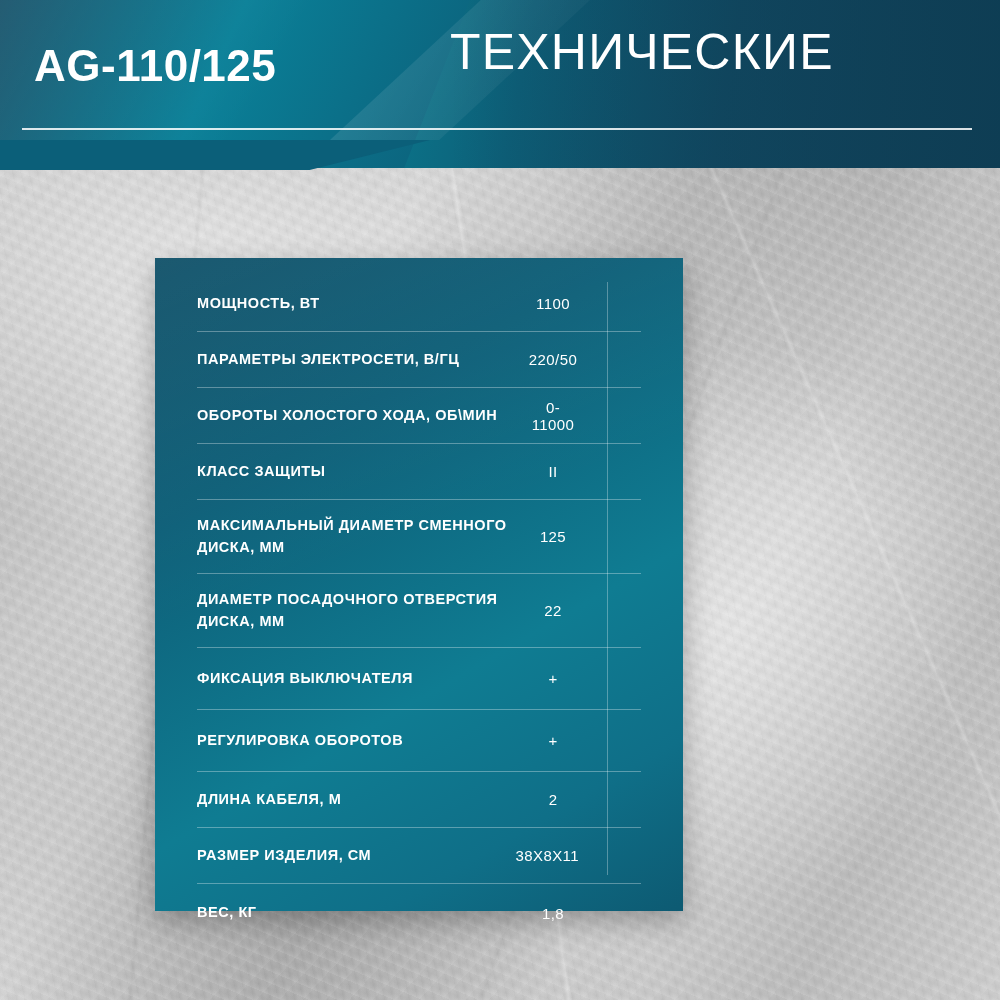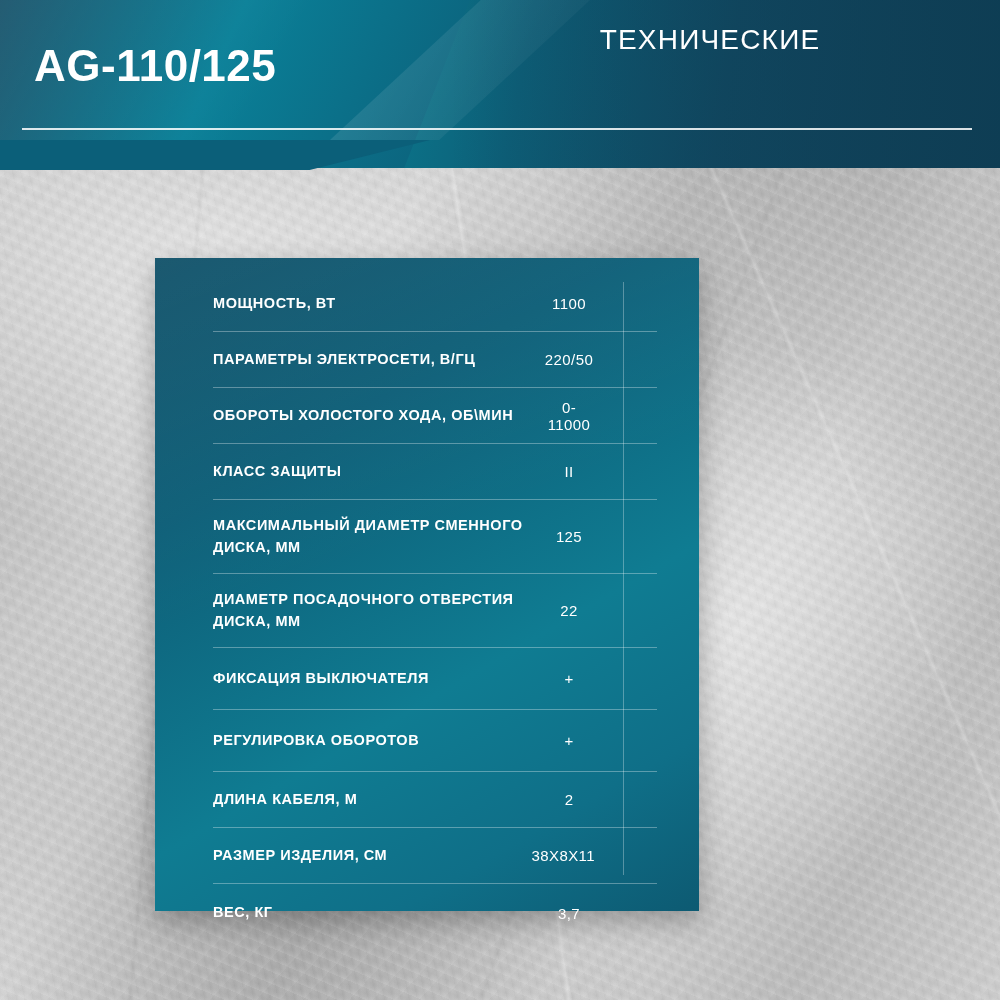--- a/index.html
+++ b/index.html
@@ -104,23 +104,23 @@
     color: #ffffff;
     letter-spacing: .5px;
     line-height: 1;
     white-space: nowrap;
   }
   .header-title {
     position: absolute;
     right: 30px;
     top: 24px;
     width: 520px;
-    text-align: center;
-    color: #ffffff;
-    font-size: 28px;
+    text-align: left;
+    color: #ffffff;
+    font-size: 50px;
     line-height: 1.13;
     letter-spacing: 1.2px;
     text-transform: uppercase;
   }
   .header-title .l2 { display: block; }
   .header-underline {
     position: absolute;
     right: 28px;
     top: 128px;
     width: 950px;
@@ -146,21 +146,20 @@
 
   
   .card {
     position: absolute;
     left: 155px;
     top: 258px;
     width: 528px;
     height: 653px;
     background: linear-gradient(150deg, #0f5068 0%, #0e5f78 28%, #0f7c92 62%, #0f6f88 82%, #0d5a72 100%);
     box-shadow: 0 10px 26px rgba(0,0,0,.28);
-    padding-left: 16px;
   }
   .card::after {
     content: "";
     position: absolute;
     inset: 0;
     background: linear-gradient(160deg, rgba(255,255,255,.05) 0%, rgba(255,255,255,0) 45%);
     pointer-events: none;
   }
   .spec-table {
     position: relative;
@@ -270,18 +269,18 @@
         <div class="row" style="height: 56px;">
           <div class="label">ДЛИНА КАБЕЛЯ, М</div>
           <div class="value">2</div>
         </div>
         <div class="row" style="height: 56px;">
           <div class="label">РАЗМЕР ИЗДЕЛИЯ, СМ</div>
           <div class="value">38X8X11</div>
         </div>
         <div class="row" style="height: 58px;">
           <div class="label">ВЕС, КГ</div>
-          <div class="value">3,7</div>
+          <div class="value">1,8</div>
         </div>
       </div>
   </div>
 
 </div>
 
 </body></html>

